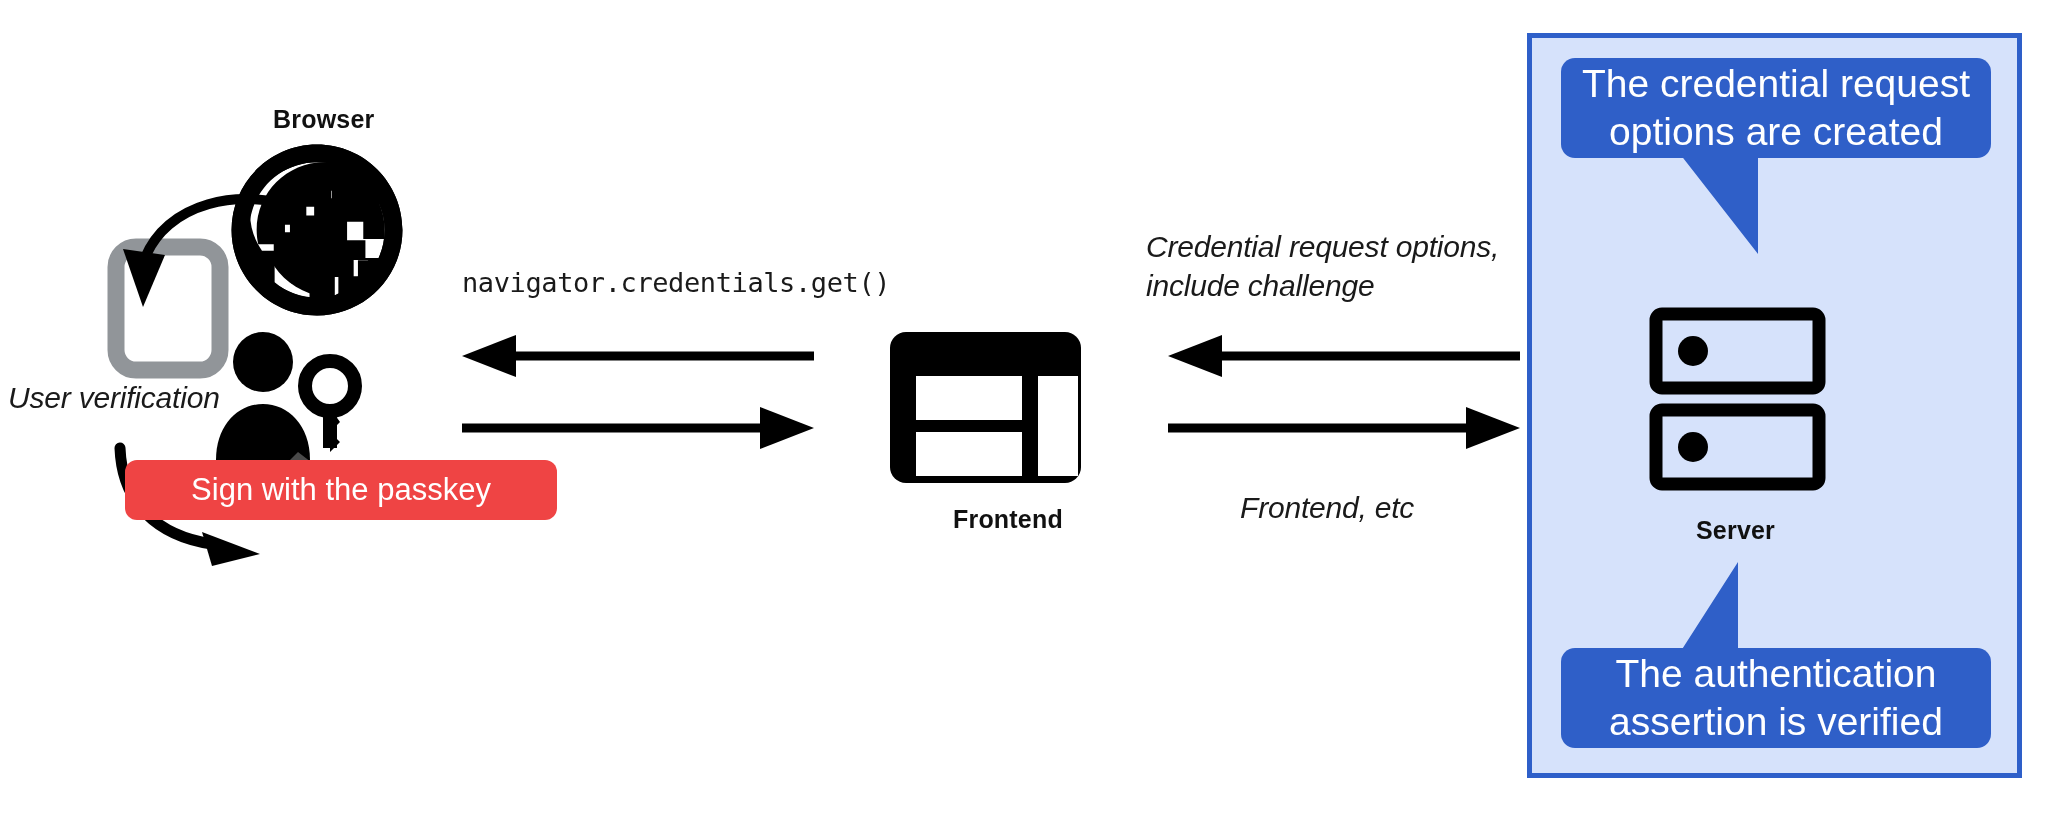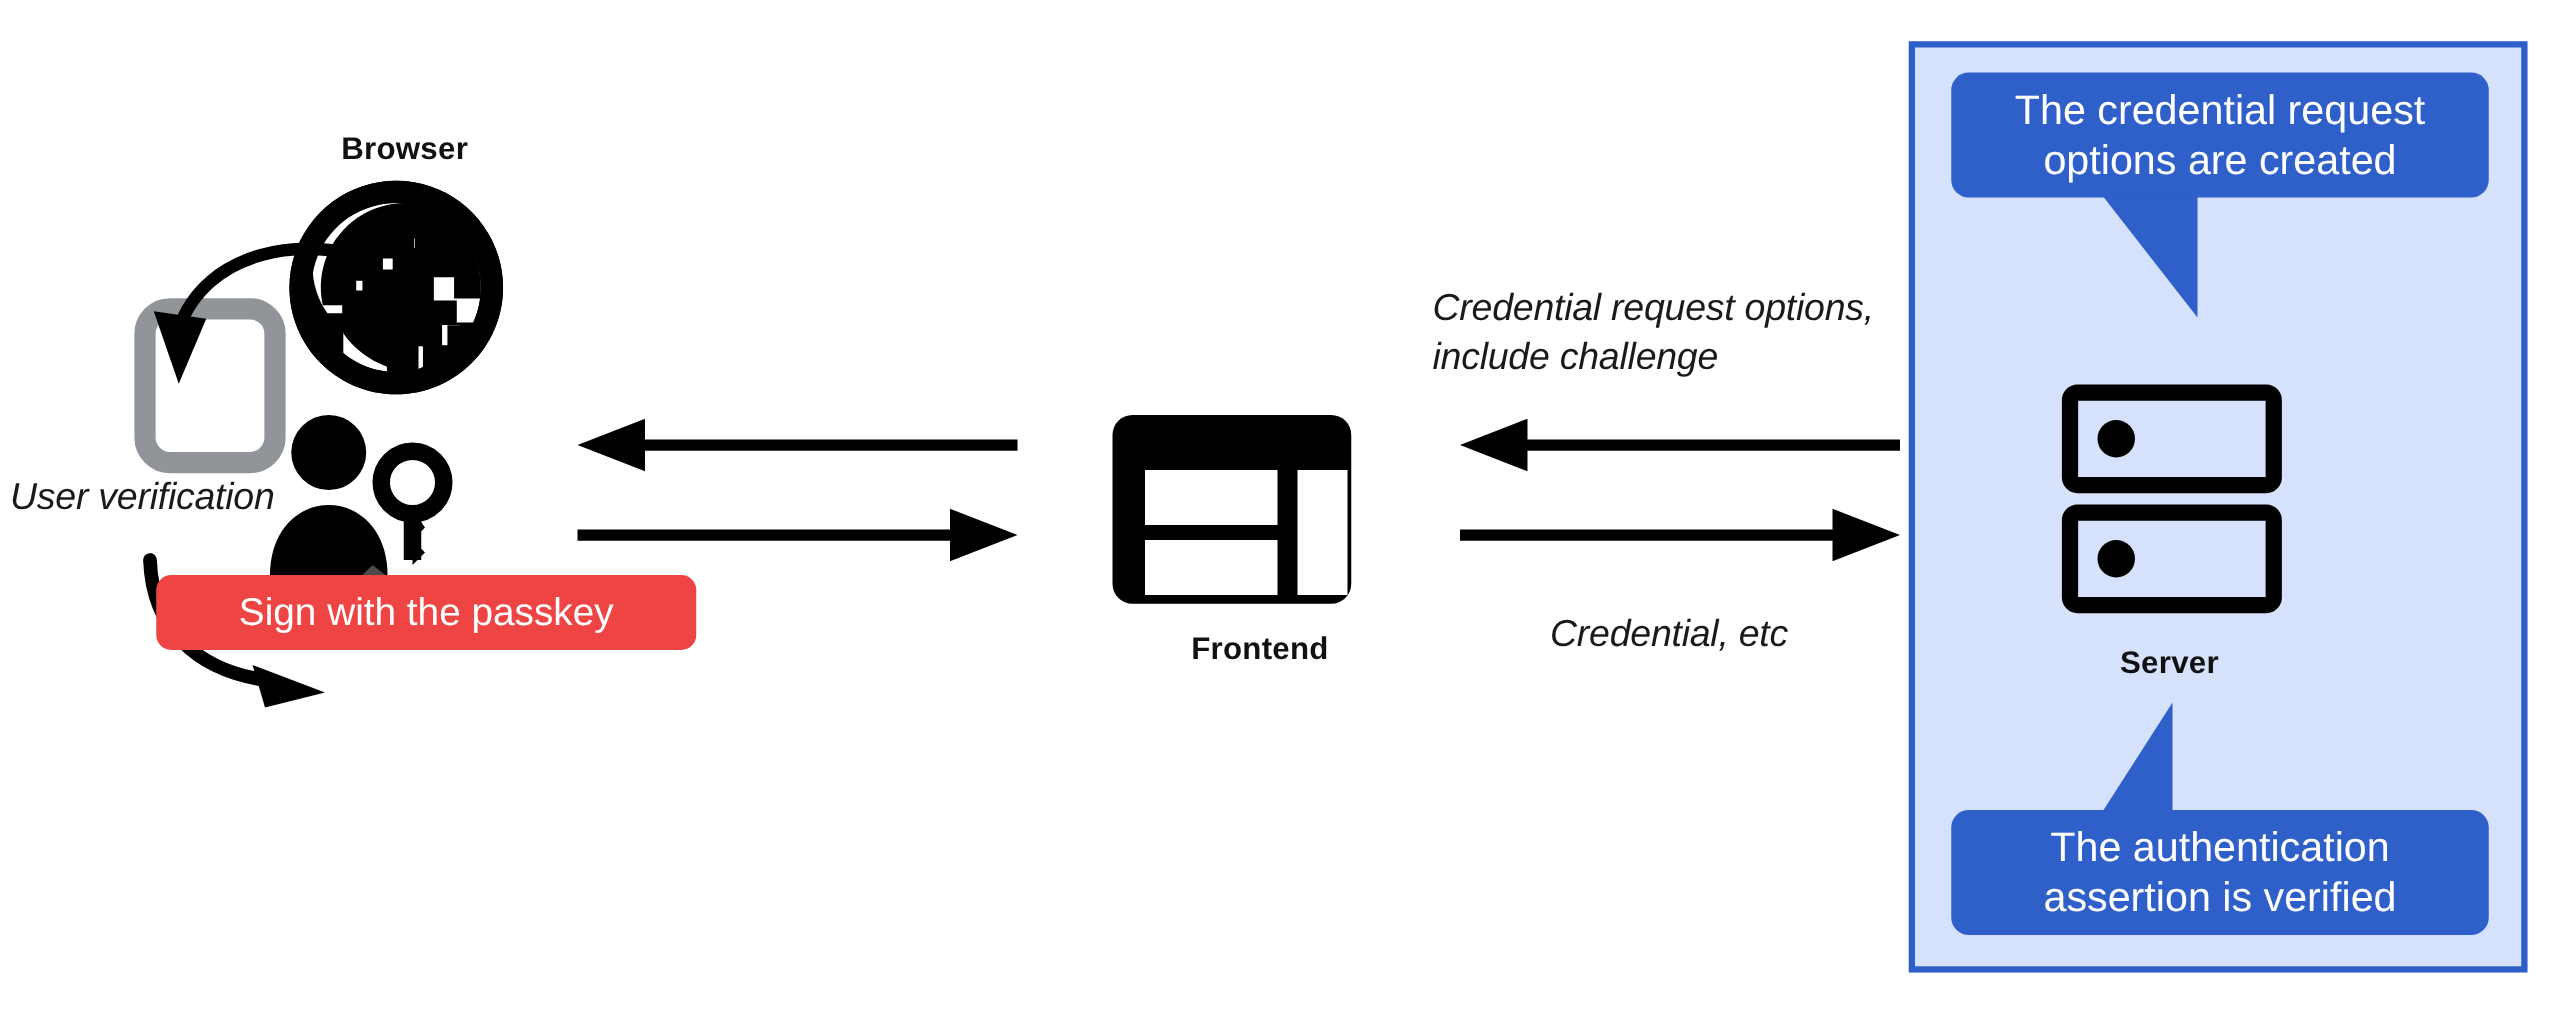--- a/index.html
+++ b/index.html
@@ -49,21 +49,21 @@
     background: #d6e2fb;
     border: 5px solid #2e5fc9;
     box-sizing: border-box;
   }
 
   
   .callout {
     background: #2f5fc8;
     color: #ffffff;
     border-radius: 14px;
-    font-size: 33px;
+    font-size: 39px;
     line-height: 1.22;
     text-align: center;
     display: flex;
     align-items: center;
     justify-content: center;
     white-space: pre-line;
     box-sizing: border-box;
     padding: 2px 18px;
   }
   .tooltip-dark {
@@ -144,20 +144,21 @@
     </svg>
   </div>
 
   <div class="abs" style="left:220px; top:432px; width:200px; height:70px;">
     <svg width="200" height="70" viewBox="0 0 200 70" aria-hidden="true">
       <polygon points="30,68 78,20 140,68" fill="#4a4a4a"></polygon>
     </svg>
   </div>
   <div class="abs tooltip-dark" style="left:125px; top:460px; width:432px; height:60px;">Sign with the passkey</div>
 
+  <div class="abs label-mono" style="left:462px; top:267px;">navigator.credentials.get()</div>
 
   <div class="abs" style="left:462px; top:334px; width:352px; height:44px;">
     <svg width="352" height="44" viewBox="0 0 352 44" aria-hidden="true">
       <line x1="46" y1="22" x2="352" y2="22" stroke="#000000" stroke-width="9"></line>
       <polygon points="0,22 54,1 54,43" fill="#000000"></polygon>
     </svg>
   </div>
 
   <div class="abs" style="left:462px; top:406px; width:352px; height:44px;">
     <svg width="352" height="44" viewBox="0 0 352 44" aria-hidden="true">
@@ -187,21 +188,21 @@
     </svg>
   </div>
 
   <div class="abs" style="left:1168px; top:406px; width:352px; height:44px;">
     <svg width="352" height="44" viewBox="0 0 352 44" aria-hidden="true">
       <line x1="0" y1="22" x2="306" y2="22" stroke="#000000" stroke-width="9"></line>
       <polygon points="352,22 298,1 298,43" fill="#000000"></polygon>
     </svg>
   </div>
 
-  <div class="abs label" style="left:1240px; top:488px;">Credential, etc</div>
+  <div class="abs label" style="left:1240px; top:488px;">Frontend, etc</div>
 
   <div class="abs" style="left:1640px; top:152px; width:240px; height:110px;">
     <svg width="240" height="110" viewBox="0 0 240 110" aria-hidden="true">
       <polygon points="0,0 118,0 118,102 40,2" fill="#2f5fc8"></polygon>
     </svg>
   </div>
   <div class="abs callout" style="left:1561px; top:58px; width:430px; height:100px;">The credential request
 options are created</div>
 
   <div class="abs" style="left:1650px; top:308px; width:175px; height:182px;">

